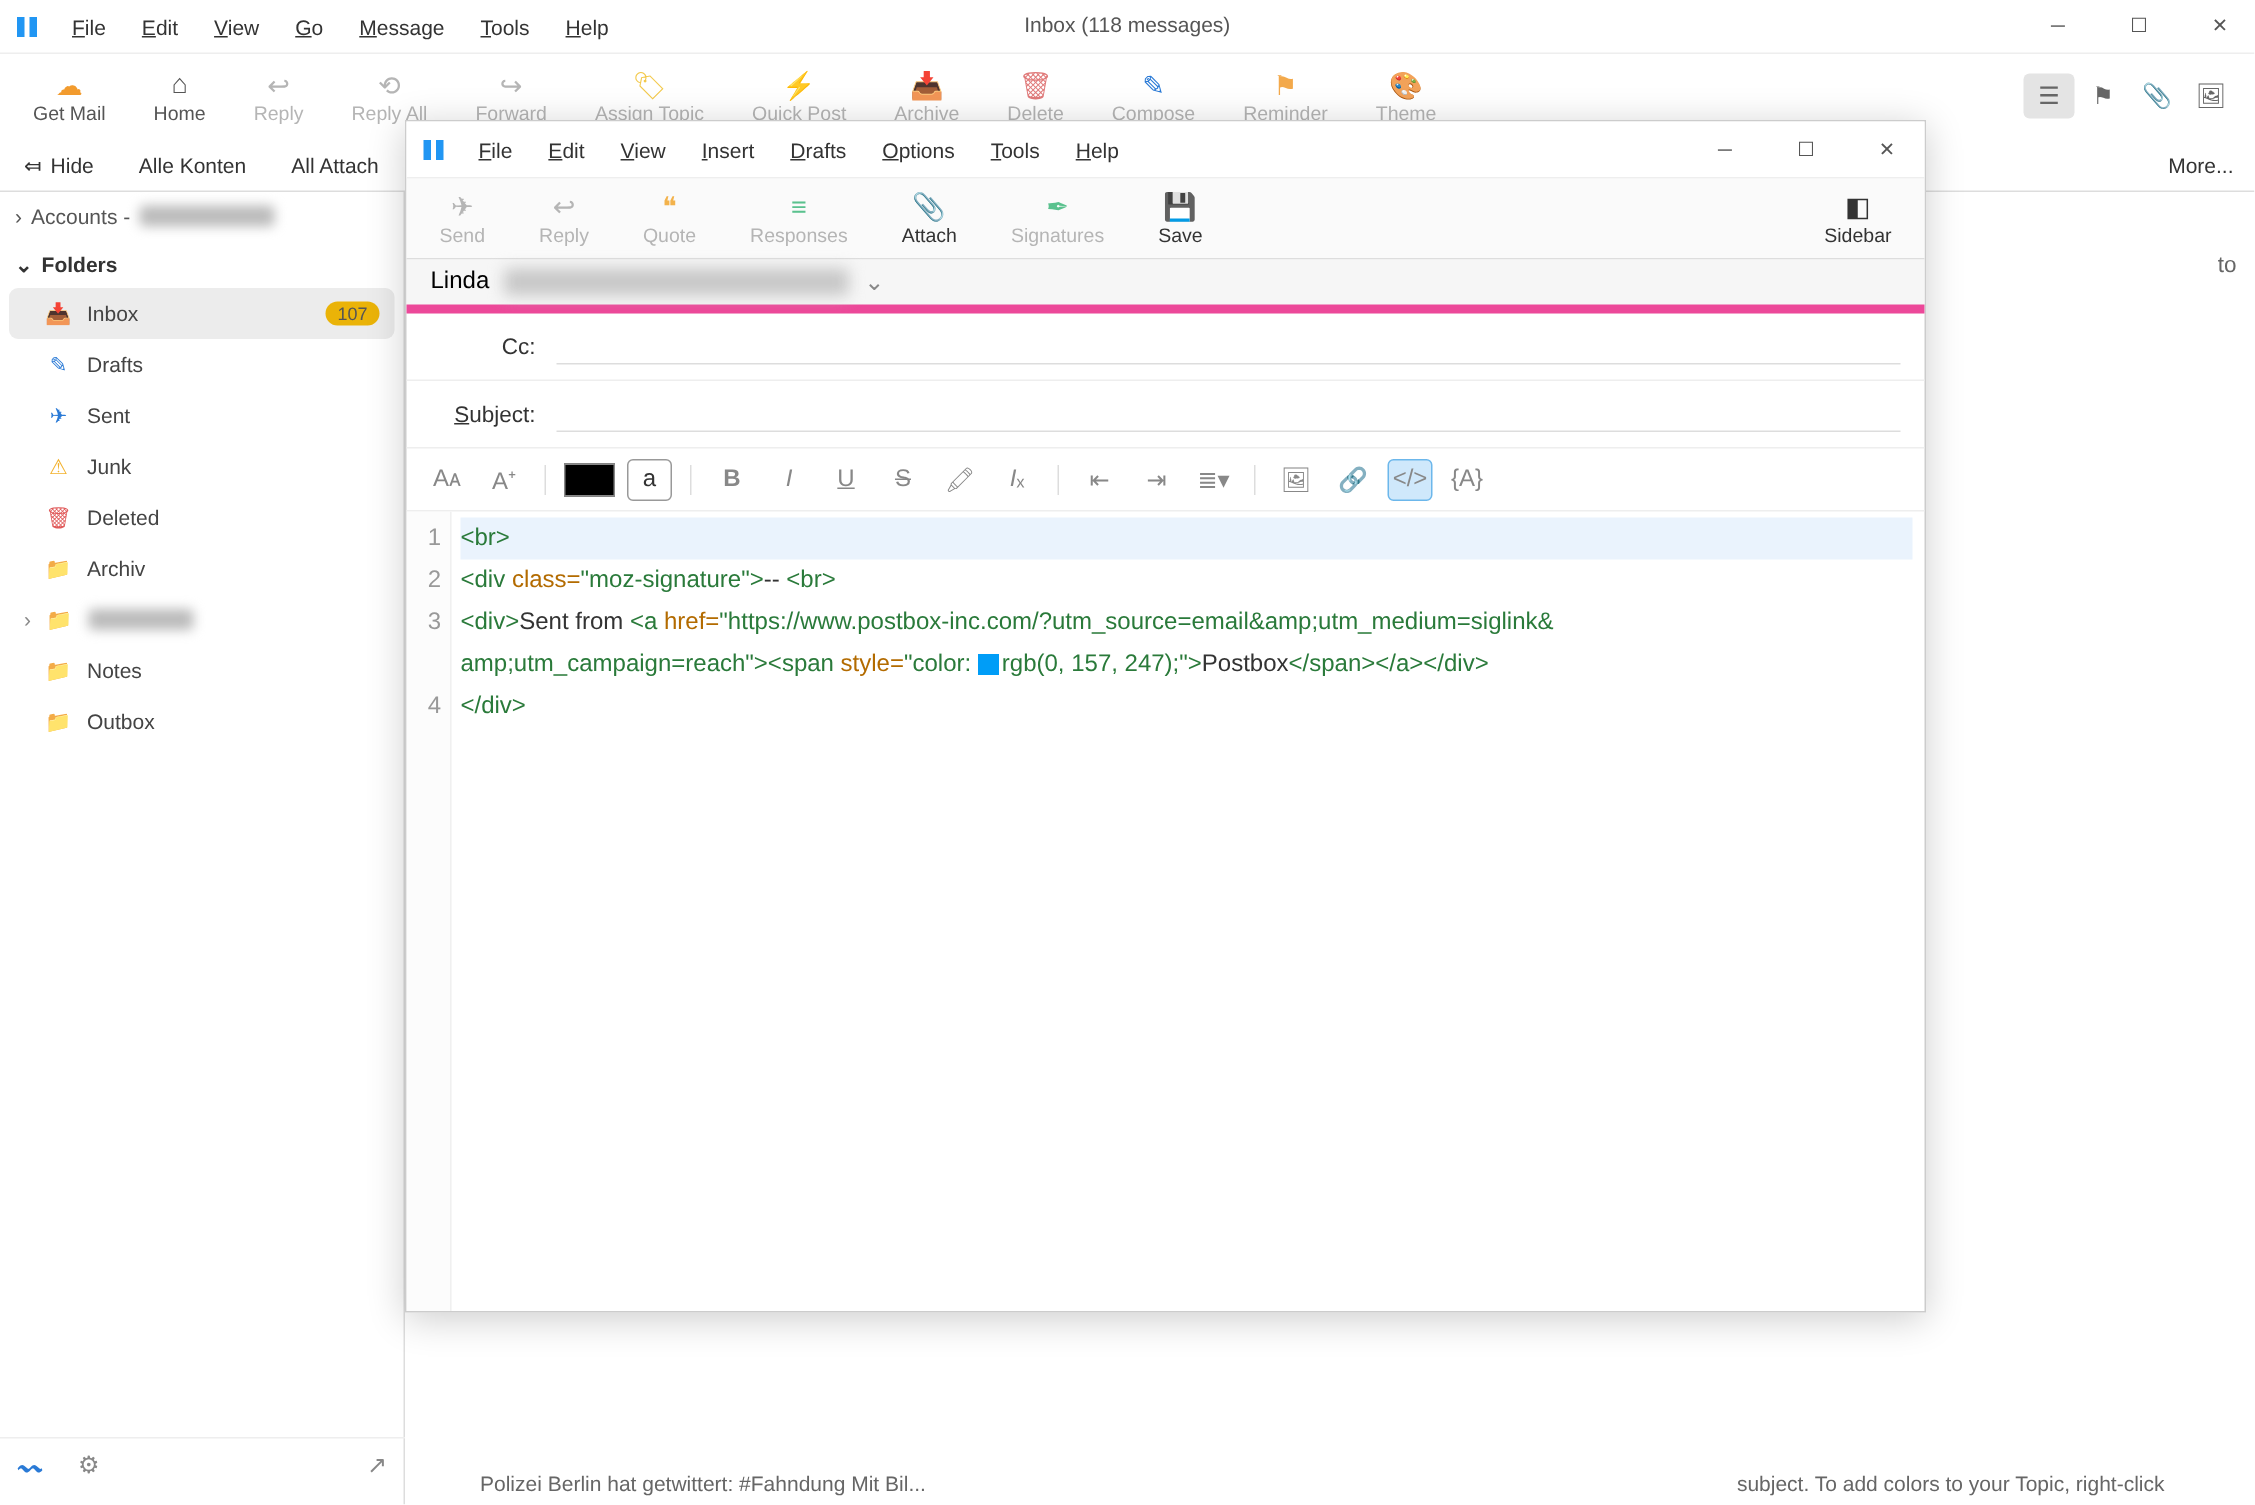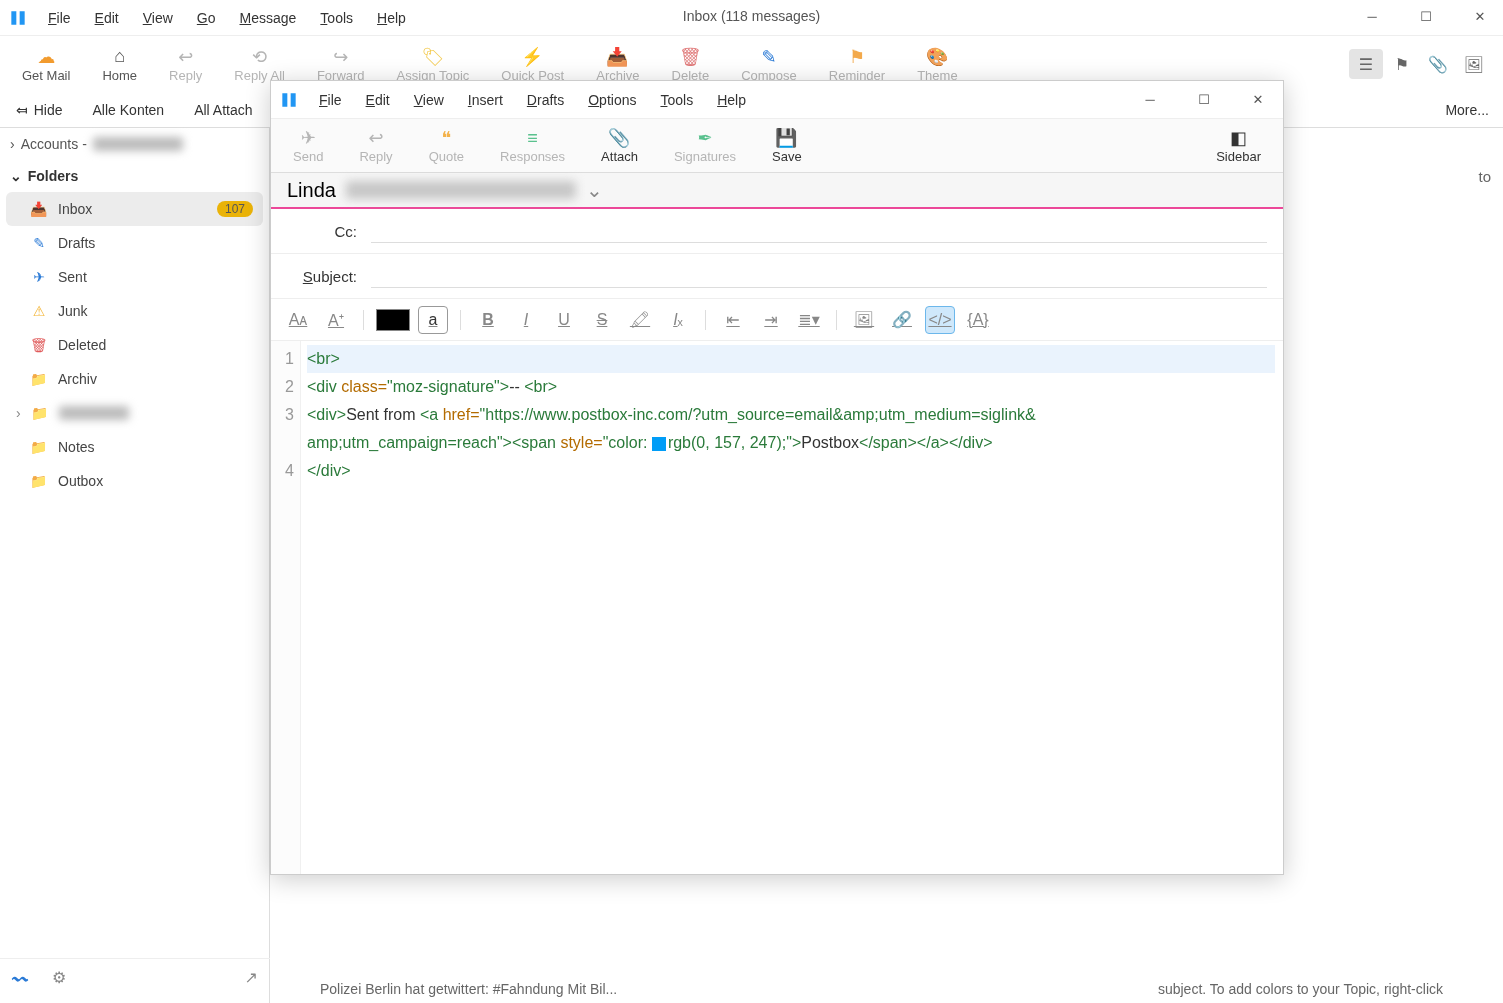--- a/index.html
+++ b/index.html
@@ -50,27 +50,27 @@
 
     
     .compose { position: absolute; left: 270px; top: 80px; width: 1014px; height: 795px; background: #fff; box-shadow: 0 4px 24px rgba(0,0,0,0.2); border: 1px solid #ccc; display: flex; flex-direction: column; }
     .compose-menubar { height: 38px; display: flex; align-items: center; padding: 0 8px; background: #fff; border-bottom: 1px solid #eee; position: relative; }
     .compose-toolbar { height: 54px; display: flex; align-items: center; border-bottom: 1px solid #ddd; background: #fafafa; padding: 0 4px; }
     .ct-btn { display: flex; flex-direction: column; align-items: center; padding: 2px 18px; font-size: 13px; color: #666; }
     .ct-btn.disabled { color: #b5b5b5; }
     .ct-btn .ic { font-size: 18px; height: 22px; display: flex; align-items: center; }
     .ct-btn.active { color: #333; }
 
-    .from-row { height: 36px; display: flex; align-items: center; padding: 0 16px; gap: 10px; background: #f6f6f6; border-bottom: 2px solid #ec4899; font-size: 20px; }
+    .from-row { height: 36px; display: flex; align-items: center; padding: 0 16px; gap: 10px; background: #f6f6f6; border-bottom: 6px solid #ec4899; font-size: 16px; }
     .from-row .blurfield { filter: blur(5px); background: #c7c7c7; width: 230px; height: 18px; border-radius: 3px; }
     .hdr-row { display: flex; align-items: center; padding: 10px 16px; gap: 14px; border-bottom: 1px solid #eee; }
     .hdr-label { width: 70px; text-align: right; font-size: 15px; color: #333; }
     .hdr-input { flex: 1; border: none; border-bottom: 1px solid #ddd; height: 24px; font-size: 14px; outline: none; }
 
-    .format-bar { height: 42px; display: flex; align-items: center; gap: 8px; padding: 0 12px; border-bottom: 1px solid #eee; color: #888; text-decoration: underline; }
+    .format-bar { height: 42px; display: flex; align-items: center; gap: 8px; padding: 0 12px; border-bottom: 1px solid #eee; color: #888; }
     .fb-sep { width: 1px; height: 20px; background: #ddd; margin: 0 4px; }
     .fb-btn { width: 30px; height: 28px; display: flex; align-items: center; justify-content: center; border-radius: 4px; }
     .fb-btn.boxed { border: 1px solid #999; }
     .fb-color { width: 34px; height: 22px; background: #000; border: 1px solid #888; }
     .fb-btn.active { background: #cfe8fb; border: 1px solid #6cb7eb; }
 
     
     .editor { flex: 1; display: flex; font-family: "Consolas", monospace; font-size: 16px; line-height: 28px; overflow: hidden; }
     .gutter { width: 30px; text-align: right; padding: 4px 6px 0 0; color: #999; background: #fcfcfc; border-right: 1px solid #f0f0f0; }
     .code { flex: 1; padding: 4px 8px 0 6px; white-space: pre-wrap; word-break: break-all; }

